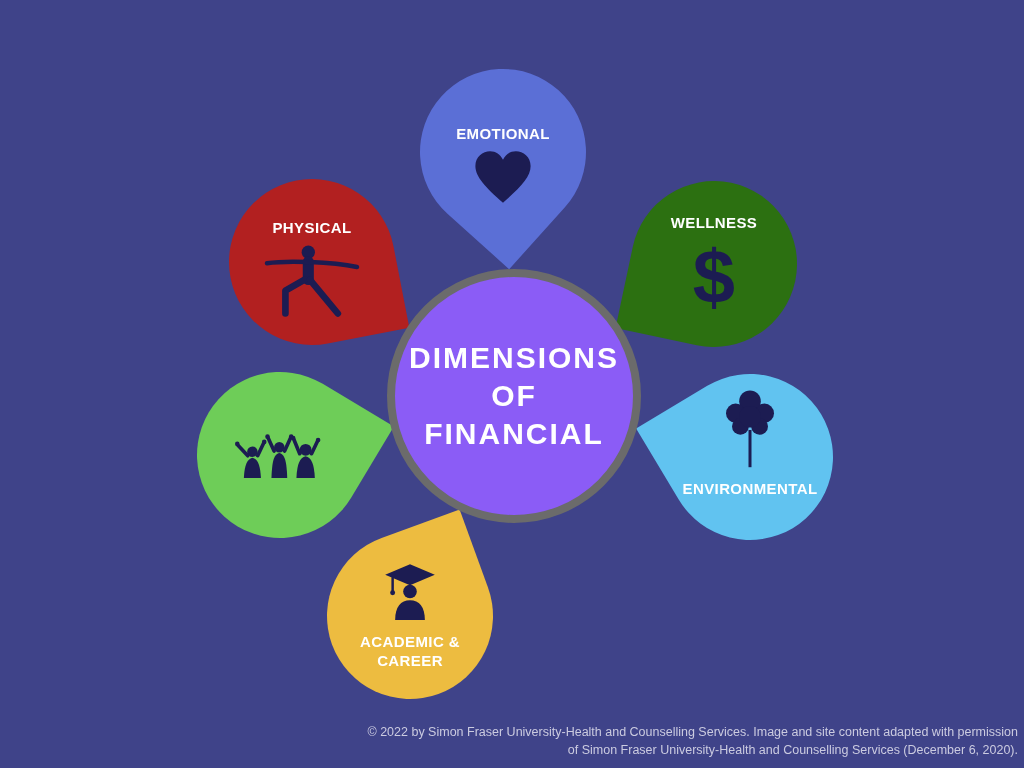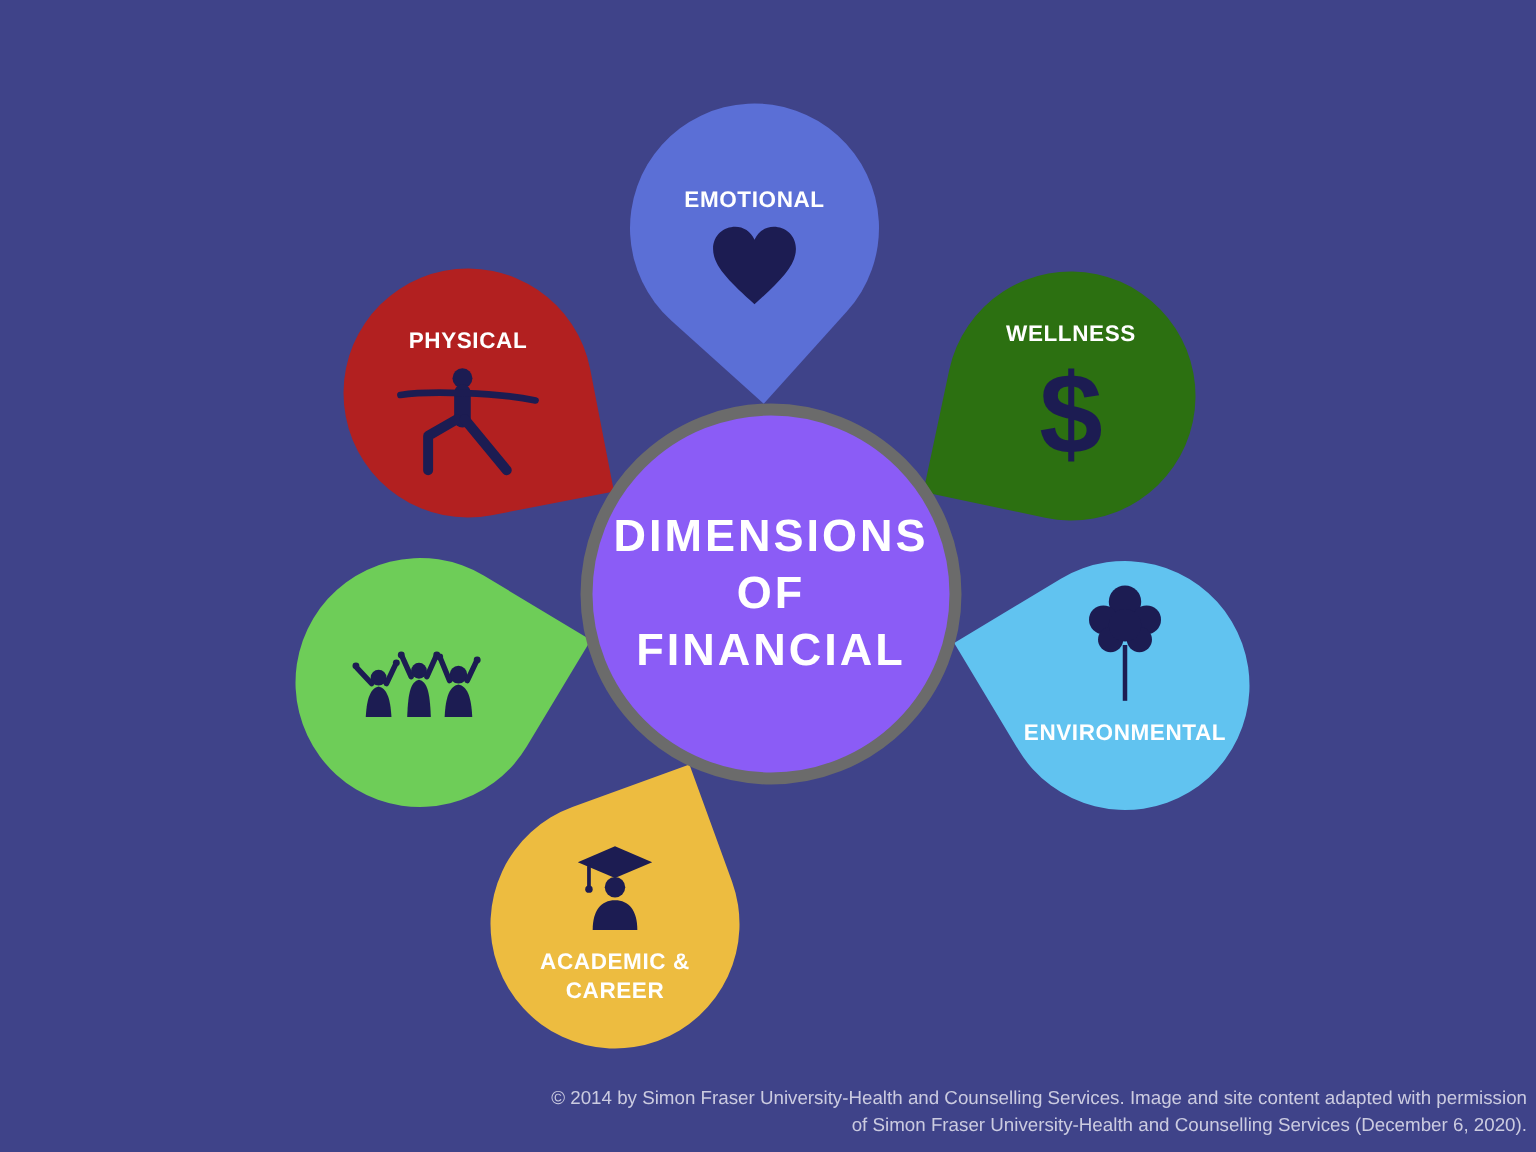--- a/index.html
+++ b/index.html
@@ -158,17 +158,17 @@
 
   <div class="center-circle" style="background: #8b5cf6;">
     <div class="center-title">
       <div>DIMENSIONS</div>
       <div>OF</div>
       <div>FINANCIAL</div>
     </div>
   </div>
 
   <div class="footer">
-    <div>© 2014 by Simon Fraser University-Health and Counselling Services. Image and site content adapted with permission</div>
+    <div>© 2022 by Simon Fraser University-Health and Counselling Services. Image and site content adapted with permission</div>
     <div>of Simon Fraser University-Health and Counselling Services (December 6, 2020).</div>
   </div>
 
 </div>
 
 </body></html>

